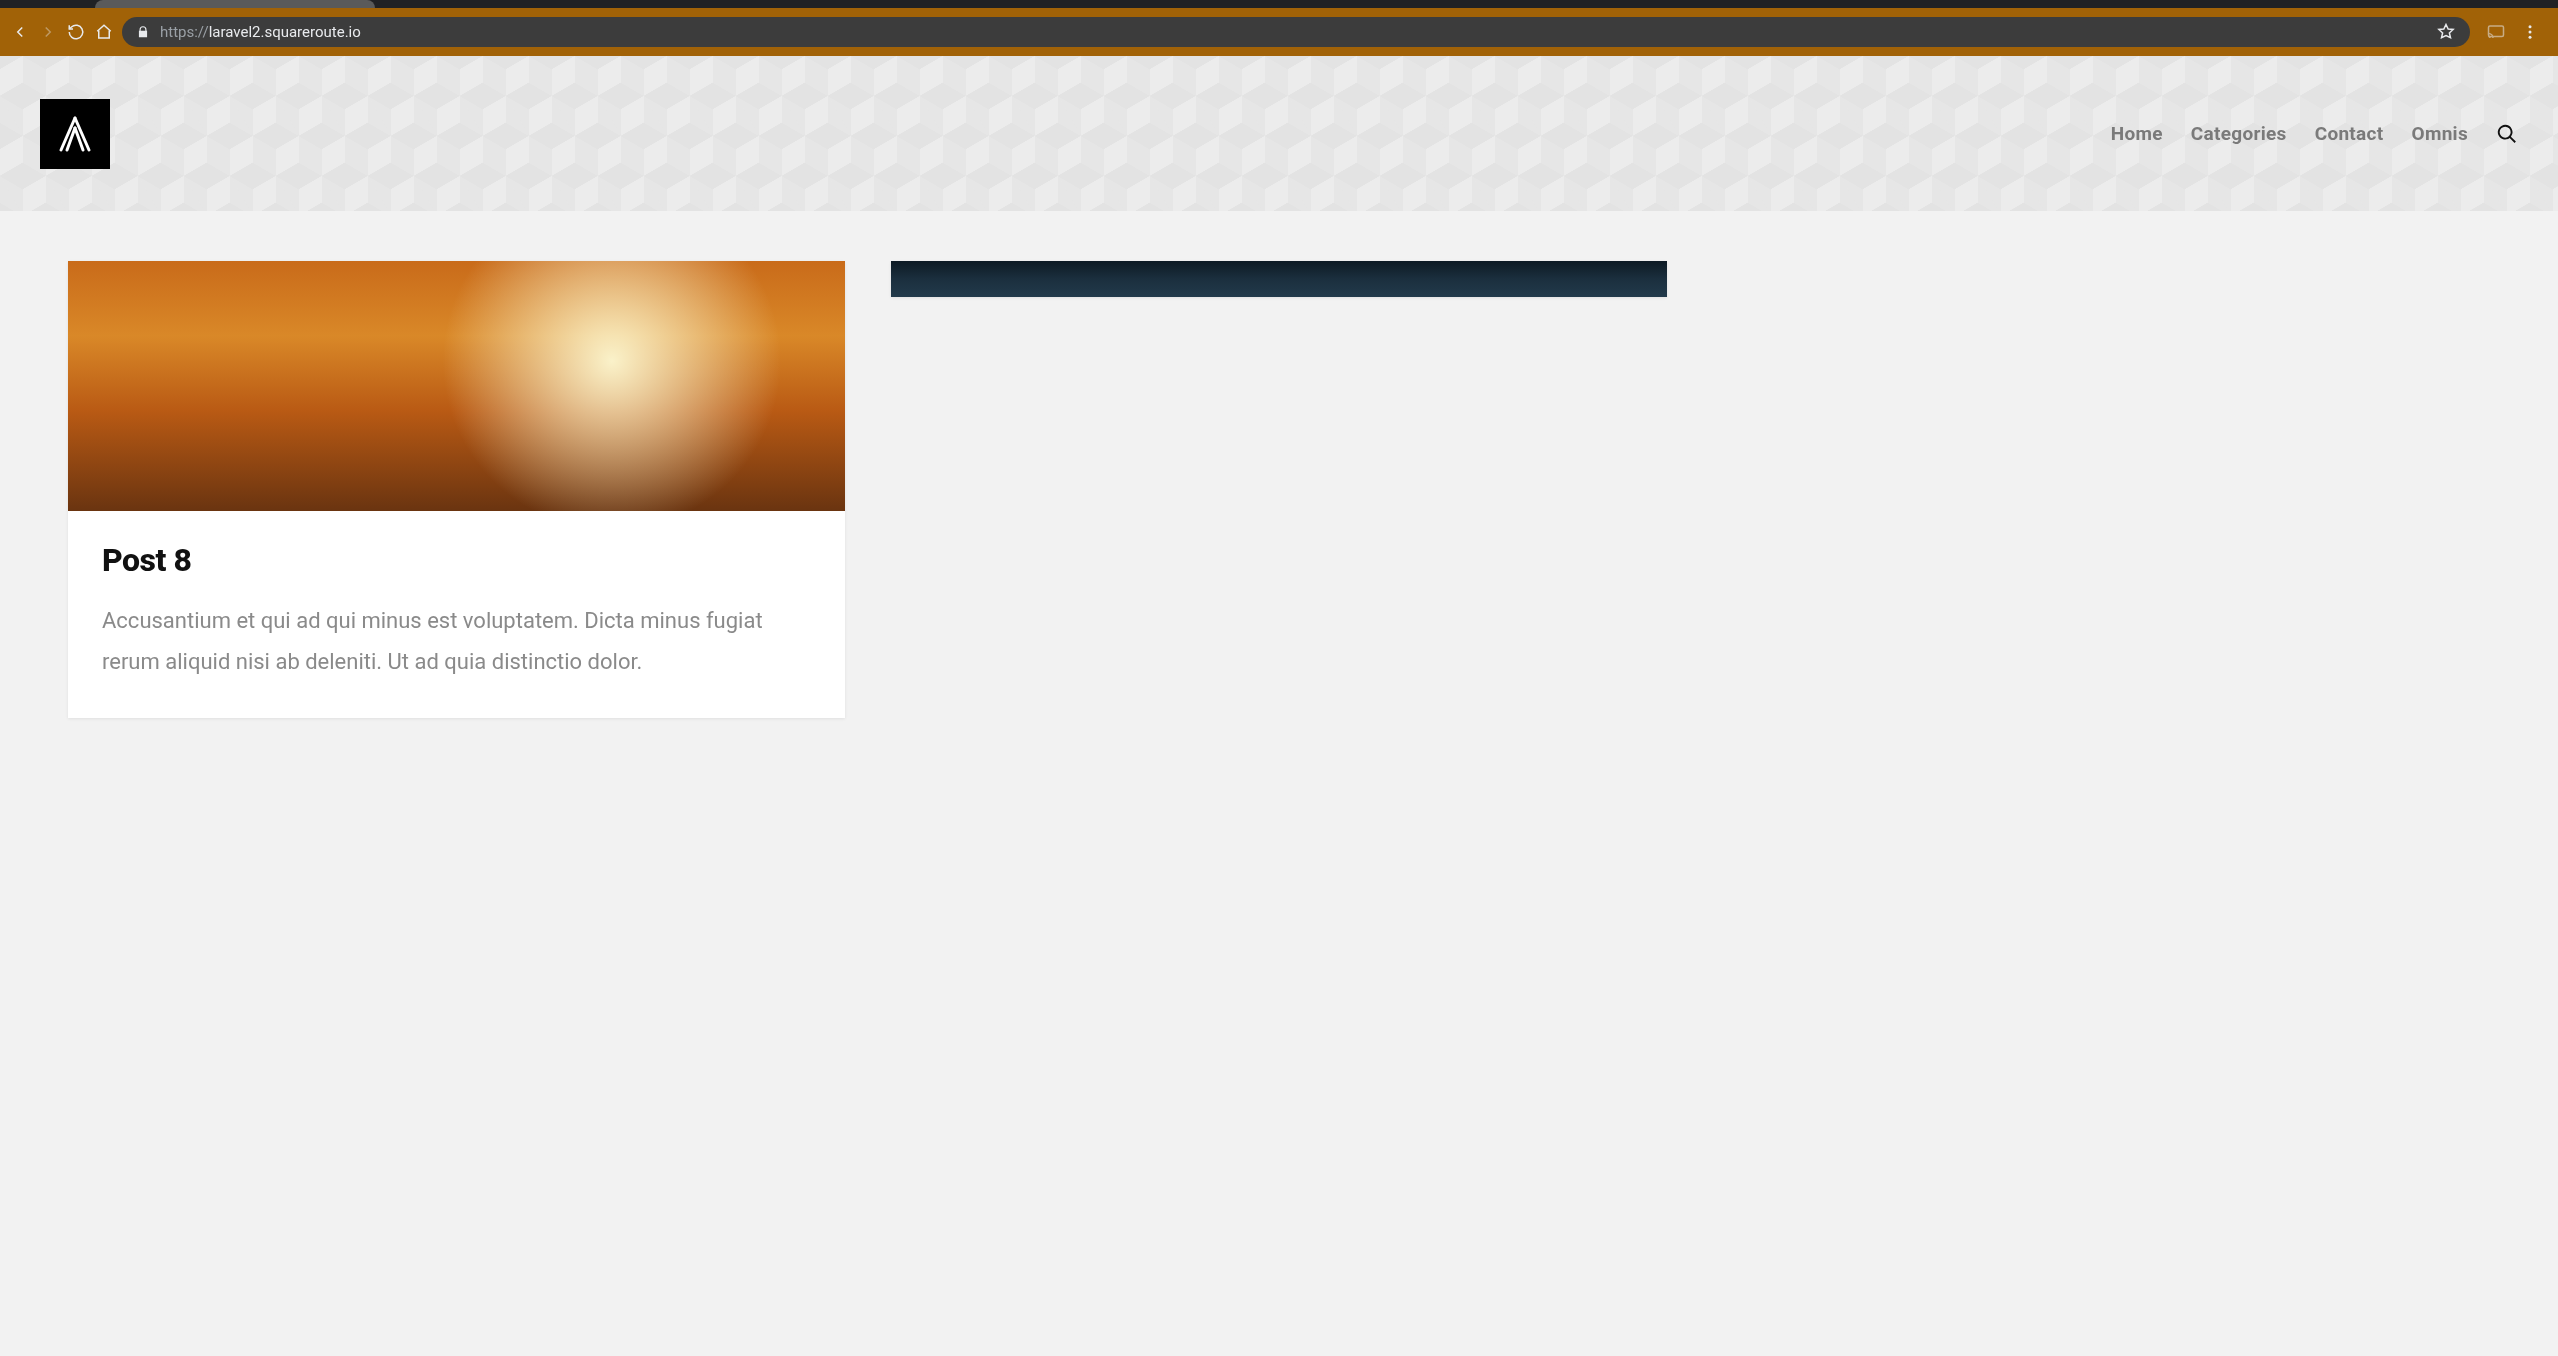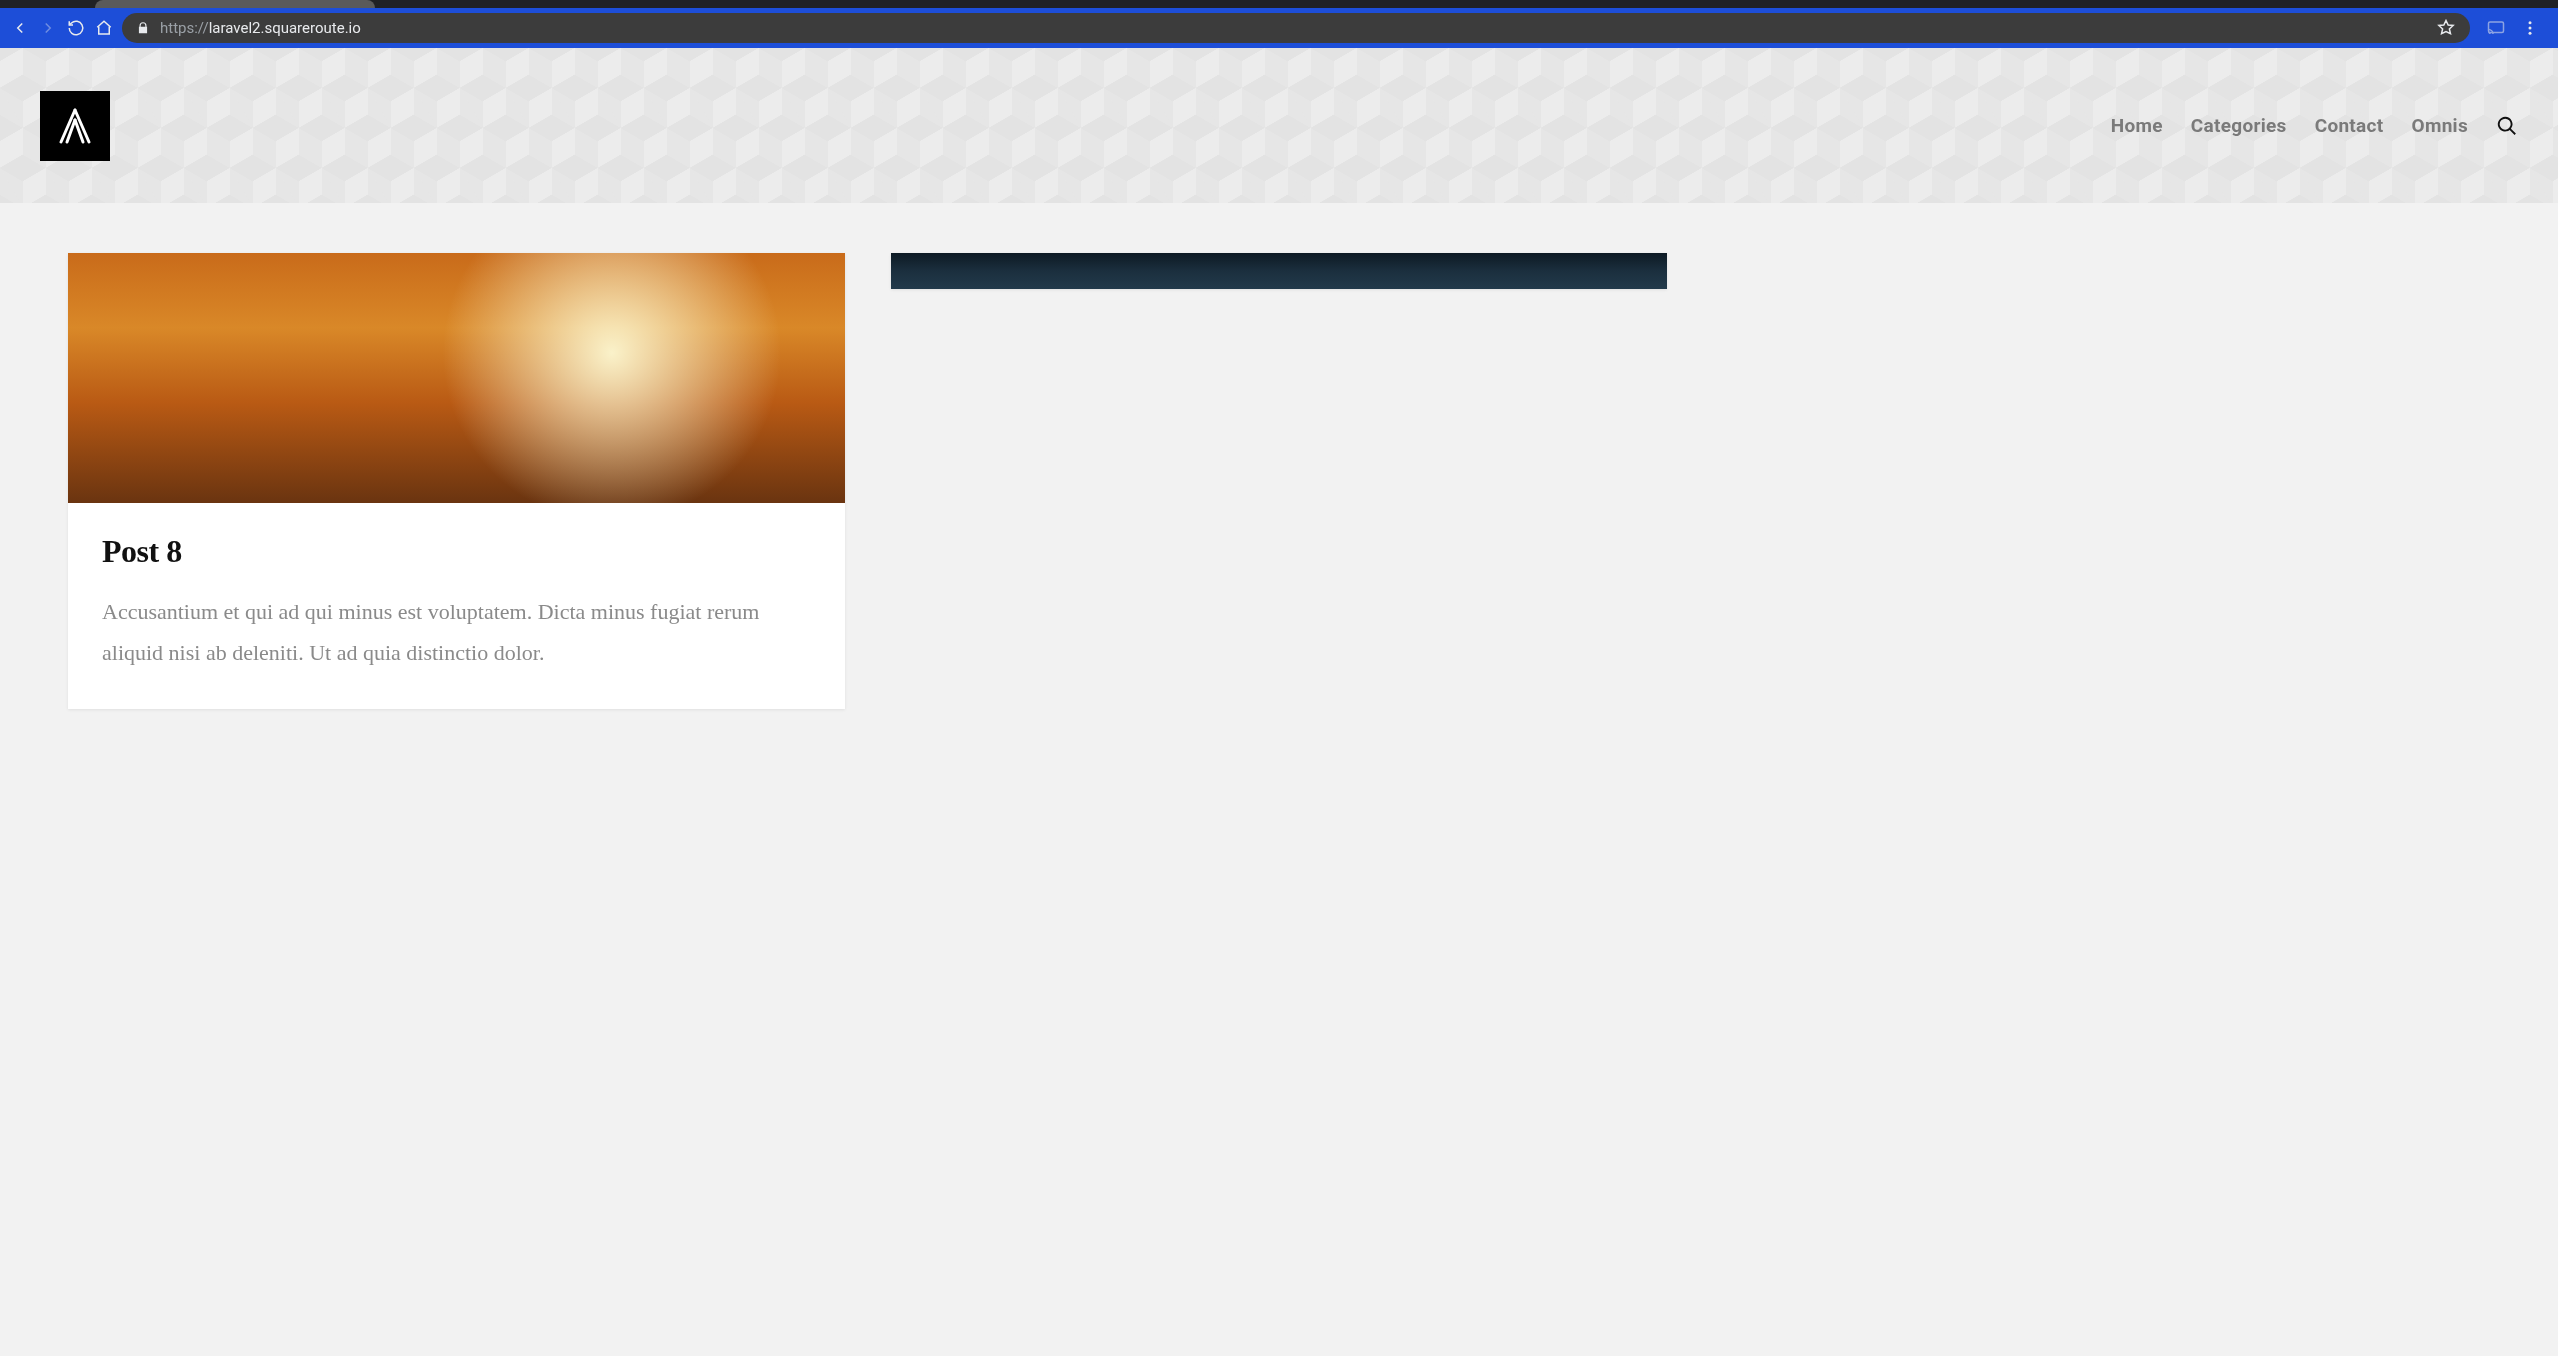--- a/index.html
+++ b/index.html
@@ -3,22 +3,22 @@
   <meta charset="utf-8">
   <style>
     * { margin: 0; padding: 0; box-sizing: border-box; }
     body {
       font-family: -apple-system, BlinkMacSystemFont, "Segoe UI", Roboto, Helvetica, Arial, sans-serif;
       background: #f2f2f2;
     }
 
     
     .browser-chrome {
-      background: #1d4ed8;
-      height: 40px;
+      background: #a16207;
+      height: 48px;
       display: flex;
       align-items: center;
       padding: 0 10px;
       gap: 8px;
     }
     .tab-strip {
       background: #202124;
       height: 8px;
       width: 100%;
     }
@@ -82,21 +82,20 @@
     nav.site-nav a {
       color: #7a7a7a; text-decoration: none; font-size: 19px; font-weight: 700;
       letter-spacing: 0.3px;
     }
     .search-btn { color: #111; display: inline-flex; }
     .search-btn svg { width: 22px; height: 22px; }
 
     
     .page {
       padding: 50px 68px;
-      font-family: Liberation Serif, serif;
     }
     .card-grid {
       display: grid;
       grid-template-columns: repeat(3, 1fr);
       gap: 48px 46px;
       align-items: start;
     }
     .card {
       background: #fff;
       box-shadow: 0 1px 3px rgba(0,0,0,0.08);

